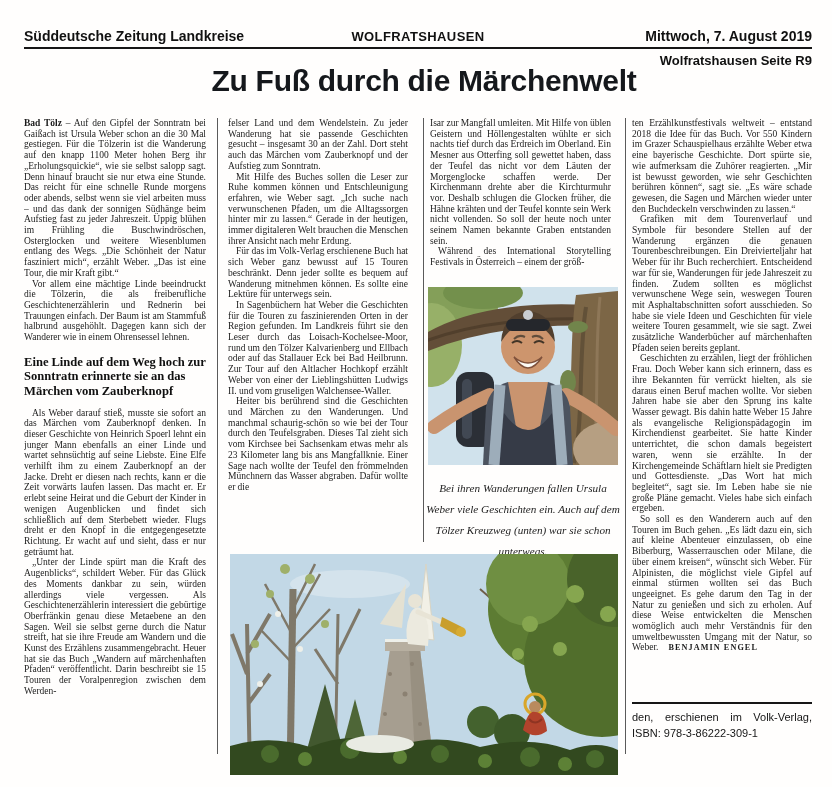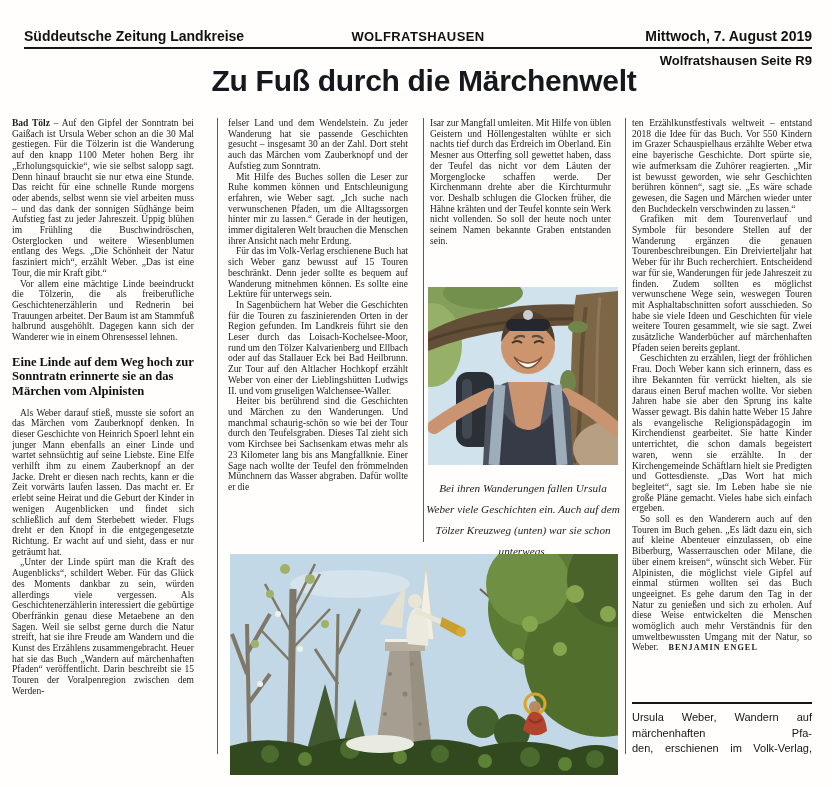--- a/index.html
+++ b/index.html
@@ -16,21 +16,21 @@
              font-weight:bold;font-size:13px;color:#111;}
   
   .headline{position:absolute;top:64px;left:16px;right:0;text-align:center;
             font-family:"Liberation Sans",sans-serif;font-weight:bold;font-size:30px;
             letter-spacing:-.3px;color:#15181c;}
   .subheadline{position:absolute;top:101px;left:40px;right:36px;text-align:center;
             font-family:"Liberation Sans",sans-serif;font-size:13.5px;color:#15181c;}
   
   .col{position:absolute;top:118px;overflow:hidden;font-size:9.5px;line-height:10.7px;
        text-align:justify;hyphens:auto;-webkit-hyphens:auto;word-spacing:-.2px;}
-  #col1{left:12px;width:182px;height:642px;}
+  #col1{left:24px;width:182px;height:642px;}
   #col2{left:228px;width:180px;height:434px;}
   #col3{left:430px;width:181px;height:166px;}
   #col4{left:632px;width:180px;height:580px;}
   .col p{margin:0;}
   .col p.indent{text-indent:8px;}
   .col .lead{font-weight:bold;}
   .crosshead{font-family:"Liberation Serif",serif;font-weight:bold;font-size:12.6px;
              line-height:14.6px;text-align:left;margin:12px 0 9px 0;color:#101010;}
   .byline{font-weight:bold;font-size:8.2px;letter-spacing:1.1px;margin-left:10px;white-space:nowrap;}
   
@@ -64,34 +64,35 @@
     <span class="mh-center">WOLFRATSHAUSEN</span>
     <span class="mh-right">Mittwoch, 7. August 2019</span>
   </div>
   <div class="mh-rule"></div>
   <div class="page-info">Wolfratshausen Seite R9</div>
 
   <h1 class="headline" style="margin:0;">Zu Fuß durch die Märchenwelt</h1>
 
   <div class="col" id="col1">
       <p class="para"><span class="lead">Bad Tölz</span> – Auf den Gipfel der Sonntratn bei Gaißach ist Ursula Weber schon an die 30 Mal gestiegen. Für die Tölzerin ist die Wanderung auf den knapp 1100 Meter hohen Berg ihr „Erholungsquickie“, wie sie selbst salopp sagt. Denn hinauf braucht sie nur etwa eine Stunde. Das reicht für eine schnelle Runde morgens oder abends, selbst wenn sie viel arbeiten muss – und das dank der sonnigen Südhänge beim Aufstieg fast zu jeder Jahreszeit. Üppig blühen im Frühling die Buschwindröschen, Osterglocken und weitere Wiesenblumen entlang des Wegs. „Die Schönheit der Natur fasziniert mich“, erzählt Weber. „Das ist eine Tour, die mir Kraft gibt.“</p>
-      <p class="para indent">Vor allem eine mächtige Linde beeindruckt die Tölzerin, die als freiberufliche Geschichtenerzählerin und Rednerin bei Trauungen arbeitet. Der Baum ist am Stammfuß halbrund ausgehöhlt. Dagegen kann sich der Wanderer wie in einem Ohrensessel lehnen.</p>
-      <h2 class="crosshead">Eine Linde auf dem Weg hoch zur Sonntratn erinnerte sie an das Märchen vom Alpinisten</h2>
+      <p class="para indent">Vor allem eine mächtige Linde beeindruckt die Tölzerin, die als freiberufliche Geschichtenerzählerin und Rednerin bei Trauungen einfach. Der Baum ist am Stammfuß halbrund ausgehöhlt. Dagegen kann sich der Wanderer wie in einem Ohrensessel lehnen.</p>
+      <h2 class="crosshead">Eine Linde auf dem Weg hoch zur Sonntratn erinnerte sie an das Märchen vom Zauberknopf</h2>
       <p class="para indent">Als Weber darauf stieß, musste sie sofort an das Märchen vom Zauberknopf denken. In dieser Geschichte von Heinrich Spoerl lehnt ein junger Mann ebenfalls an einer Linde und wartet sehnsüchtig auf seine Liebste. Eine Elfe verhilft ihm zu einem Zauberknopf an der Jacke. Dreht er diesen nach rechts, kann er die Zeit vorwärts laufen lassen. Das macht er. Er erlebt seine Heirat und die Geburt der Kinder in wenigen Augenblicken und findet sich schließlich auf dem Sterbebett wieder. Flugs dreht er den Knopf in die entgegengesetzte Richtung. Er wacht auf und sieht, dass er nur geträumt hat.</p>
       <p class="para indent">„Unter der Linde spürt man die Kraft des Augenblicks“, schildert Weber. Für das Glück des Moments dankbar zu sein, würden allerdings viele vergessen. Als Geschichtenerzählerin interessiert die gebürtige Oberfränkin genau diese Metaebene an den Sagen. Weil sie selbst gerne durch die Natur streift, hat sie ihre Freude am Wandern und die Kunst des Erzählens zusammengebracht. Heuer hat sie das Buch „Wandern auf märchenhaften Pfaden“ veröffentlicht. Darin beschreibt sie 15 Touren der Voralpenregion zwischen dem Werden-</p>
     </div>
   <div class="col" id="col2">
       <p class="para">felser Land und dem Wendelstein. Zu jeder Wanderung hat sie passende Geschichten gesucht – insgesamt 30 an der Zahl. Dort steht auch das Märchen vom Zauberknopf und der Aufstieg zum Sonntratn.</p>
       <p class="para indent">Mit Hilfe des Buches sollen die Leser zur Ruhe kommen können und Entschleunigung erfahren, wie Weber sagt. „Ich suche nach verwunschenen Pfaden, um die Alltagssorgen hinter mir zu lassen.“ Gerade in der heutigen, immer digitaleren Welt brauchen die Menschen ihrer Ansicht nach mehr Erdung.</p>
       <p class="para indent">Für das im Volk-Verlag erschienene Buch hat sich Weber ganz bewusst auf 15 Touren beschränkt. Denn jeder sollte es bequem auf Wanderung mitnehmen können. Es sollte eine Lektüre für unterwegs sein.</p>
       <p class="para indent">In Sagenbüchern hat Weber die Geschichten für die Touren zu faszinierenden Orten in der Region gefunden. Im Landkreis führt sie den Leser durch das Loisach-Kochelsee-Moor, rund um den Tölzer Kalvarienberg und Ellbach oder auf das Stallauer Eck bei Bad Heilbrunn. Zur Tour auf den Altlacher Hochkopf erzählt Weber von einer der Lieblingshütten Ludwigs II. und vom gruseligen Walchensee-Waller.</p>
       <p class="para indent">Heiter bis berührend sind die Geschichten und Märchen zu den Wanderungen. Und manchmal schaurig-schön so wie bei der Tour durch den Teufelsgraben. Dieses Tal zieht sich vom Kirchsee bei Sachsenkam etwas mehr als 23 Kilometer lang bis ans Mangfallknie. Einer Sage nach wollte der Teufel den frömmelnden Münchnern das Wasser abgraben. Dafür wollte er die</p>
     </div>
   <div class="col" id="col3">
       <p class="para">Isar zur Mangfall umleiten. Mit Hilfe von üblen Geistern und Höllengestalten wühlte er sich nachts tief durch das Erdreich im Oberland. Ein Mesner aus Otterfing soll gewettet haben, dass der Teufel das nicht vor dem Läuten der Morgenglocke schaffen werde. Der Kirchenmann drehte aber die Kirchturmuhr vor. Deshalb schlugen die Glocken früher, die Hähne krähten und der Teufel konnte sein Werk nicht vollenden. So soll der heute noch unter seinem Namen bekannte Graben entstanden sein.</p>
+      <p class="para indent">Während des International Storytelling Festivals in Österreich – einem der größ-</p>
     </div>
   <div class="col" id="col4">
       <p class="para">ten Erzählkunstfestivals weltweit – entstand 2018 die Idee für das Buch. Vor 550 Kindern im Grazer Schauspielhaus erzählte Weber etwa eine bayerische Geschichte. Dort spürte sie, wie aufmerksam die Zuhörer reagierten. „Mir ist bewusst geworden, wie sehr Geschichten berühren können“, sagt sie. „Es wäre schade gewesen, die Sagen und Märchen wieder unter den Buchdeckeln verschwinden zu lassen.“</p>
       <p class="para indent">Grafiken mit dem Tourenverlauf und Symbole für besondere Stellen auf der Wanderung ergänzen die genauen Tourenbeschreibungen. Ein Dreivierteljahr hat Weber für ihr Buch recherchiert. Entscheidend war für sie, Wanderungen für jede Jahreszeit zu finden. Zudem sollten es möglichst verwunschene Wege sein, weswegen Touren mit Asphaltabschnitten sofort ausschieden. So habe sie viele Ideen und Geschichten für viele weitere Touren gesammelt, wie sie sagt. Zwei zusätzliche Wanderbücher auf märchenhaften Pfaden seien bereits geplant.</p>
       <p class="para indent">Geschichten zu erzählen, liegt der fröhlichen Frau. Doch Weber kann sich erinnern, dass es ihre Bekannten für verrückt hielten, als sie daraus einen Beruf machen wollte. Vor sieben Jahren habe sie aber den Sprung ins kalte Wasser gewagt. Bis dahin hatte Weber 15 Jahre als evangelische Religionspädagogin im Kirchendienst gearbeitet. Sie hatte Kinder unterrichtet, die schon damals begeistert waren, wenn sie erzählte. In der Kirchengemeinde Schäftlarn hielt sie Predigten und Gottesdienste. „Das Wort hat mich begleitet“, sagt sie. Im Leben habe sie nie große Pläne gemacht. Vieles habe sich einfach ergeben.</p>
       <p class="para indent">So soll es den Wanderern auch auf den Touren im Buch gehen. „Es lädt dazu ein, sich auf kleine Abenteuer einzulassen, ob eine Biberburg, Wasserrauschen oder Milane, die über einem kreisen“, wünscht sich Weber. Für Alpinisten, die möglichst viele Gipfel auf einmal stürmen wollten sei das Buch ungeeignet. Es gehe darum den Tag in der Natur zu genießen und sich zu erholen. Auf diese Weise entwickelten die Menschen womöglich auch mehr Verständnis für den umweltbewussten Umgang mit der Natur, so Weber.<span class="byline">BENJAMIN ENGEL</span></p>
     </div>
 
   <div class="vrule" id="vr1"></div>
   <div class="vrule" id="vr2"></div>
@@ -218,17 +219,17 @@
           <circle cx="170" cy="203" r="7"></circle>
           <circle cx="255" cy="207" r="7"></circle>
           <circle cx="335" cy="210" r="7"></circle>
         </g>
       <ellipse cx="150" cy="190" rx="34" ry="9" fill="#e9ebe3"></ellipse>
     </svg>
   </figure>
 
   <div class="book-rule"></div>
   <div class="book-ref">
-    <div class="just">Ursula Weber, Wandern auf märchenhaften Pfa-</div>
     <div class="just">den, erschienen im Volk-Verlag,</div>
+    <div>ISBN: 978-3-86222-309-1</div>
   </div>
 
 </div>
 
 </body></html>

